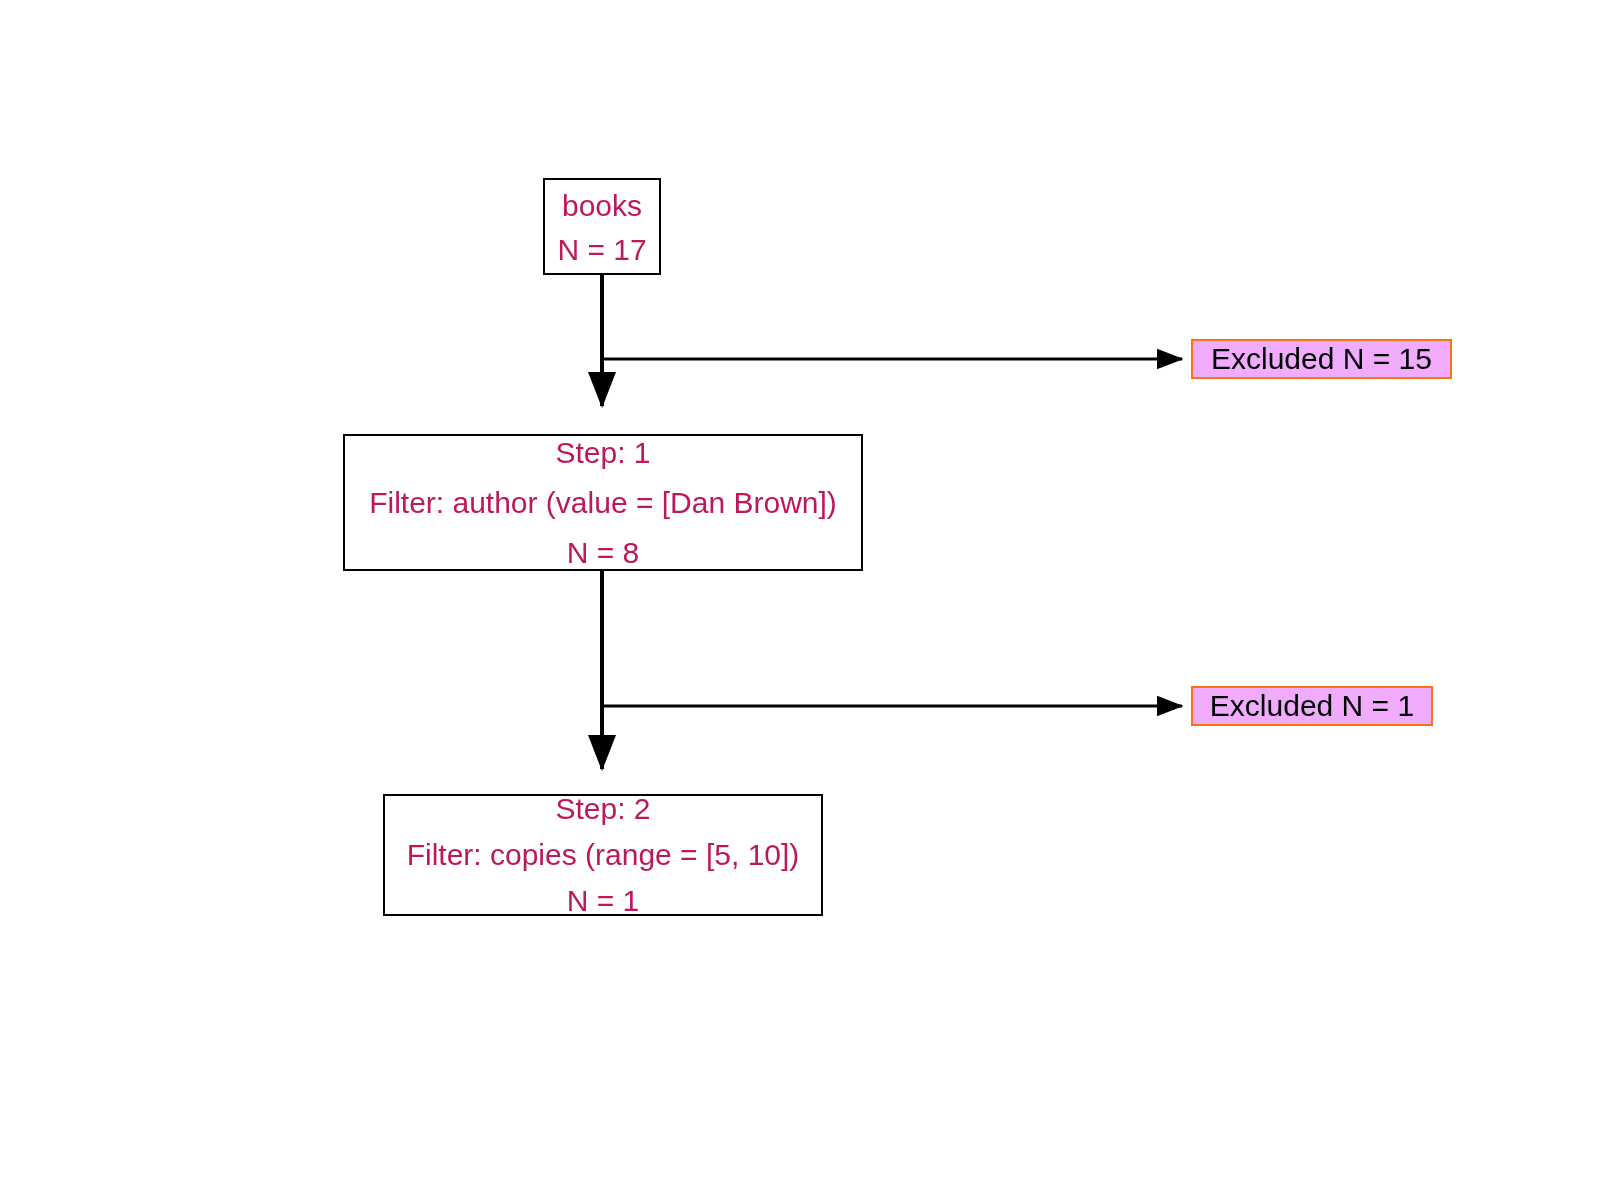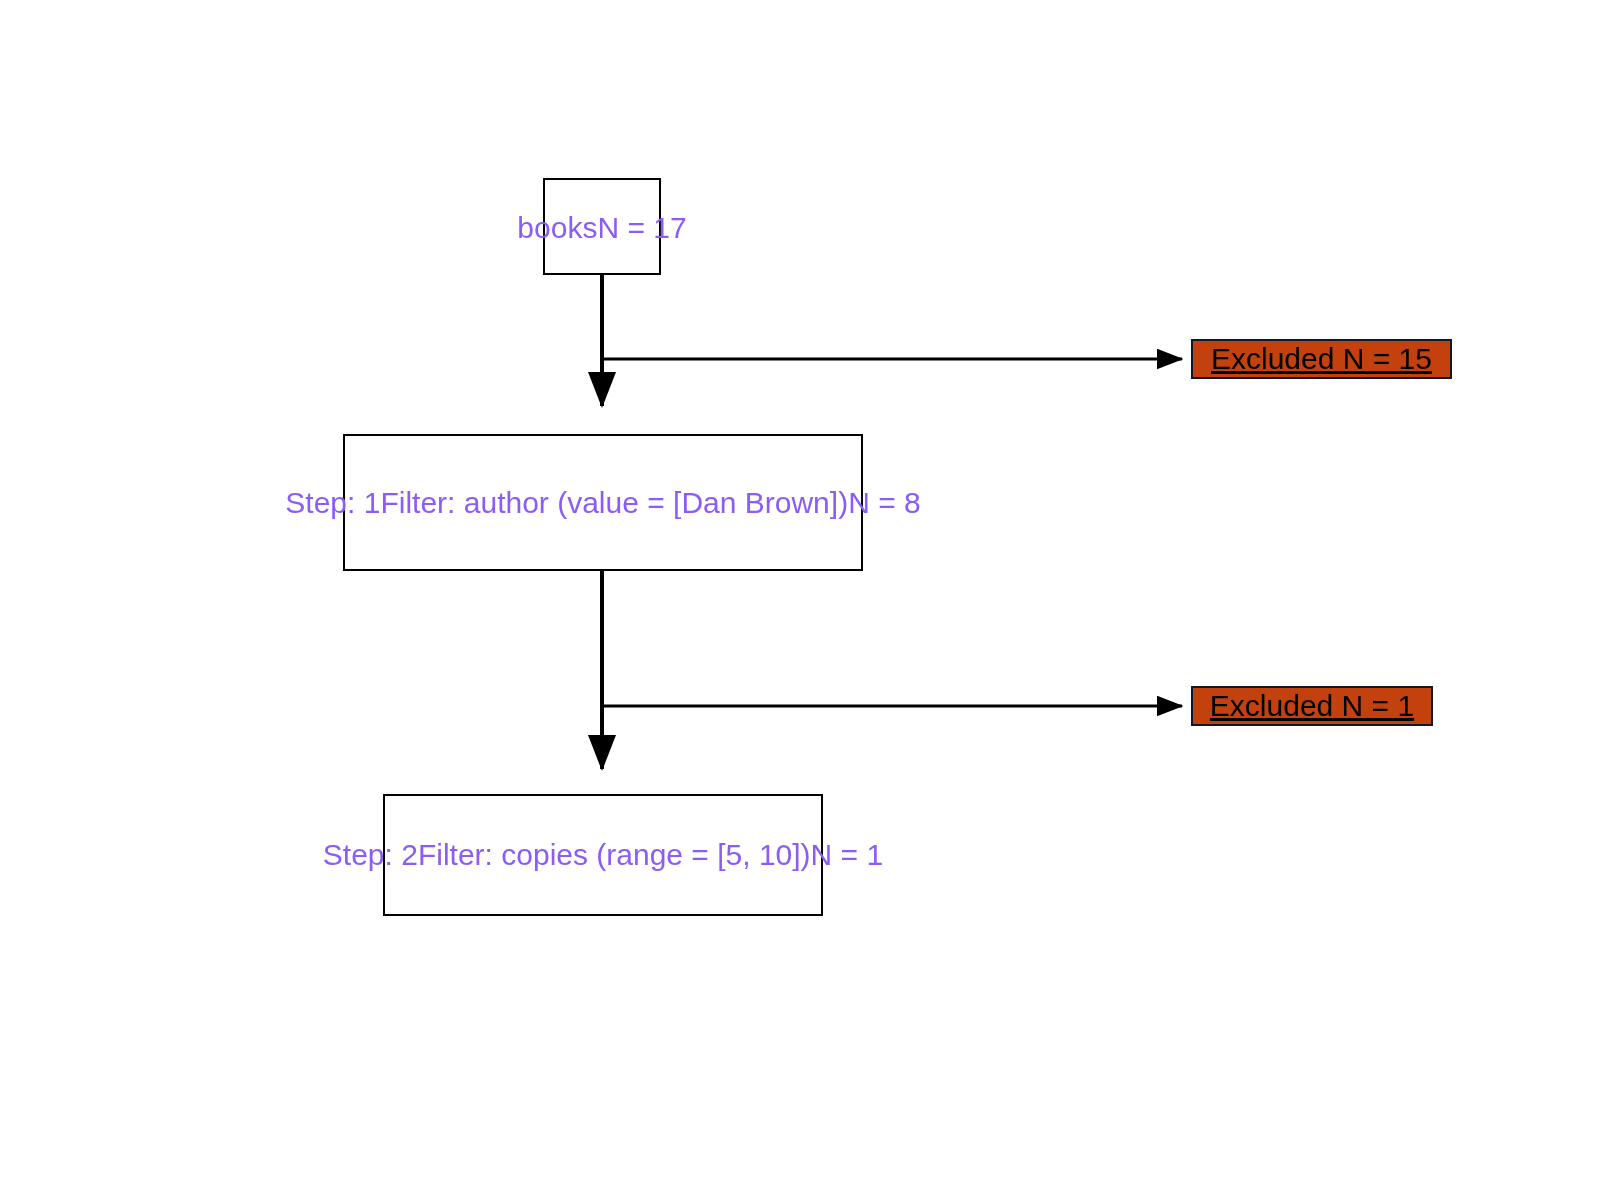--- a/index.html
+++ b/index.html
@@ -22,24 +22,24 @@
     top: 0;
     width: 1600px;
     height: 1200px;
   }
   .node-box {
     position: absolute;
     box-sizing: border-box;
     border: 2px solid #000000;
     background: #ffffff;
     display: flex;
-    flex-direction: row;
+    flex-direction: column;
     align-items: center;
     justify-content: center;
-    color: #8b5cf6;
+    color: #be185d;
     font-size: 30px;
     line-height: 1.0;
   }
   .node-line {
     display: block;
     white-space: nowrap;
     text-align: center;
   }
 
   
@@ -68,30 +68,29 @@
     width: 440px;
     height: 122px;
     margin-top: 16px;
   }
   #node-step-2 .node-line { margin: 8px 0; }
 
   
   .excluded-box {
     position: absolute;
     box-sizing: border-box;
-    border: 2px solid #0f172a;
-    background: #c2410c;
+    border: 2px solid #f97316;
+    background: #f0abfc;
     color: #000000;
     font-size: 30px;
     line-height: 1.0;
     display: flex;
     align-items: center;
     justify-content: center;
     white-space: nowrap;
-    text-decoration: underline;
   }
   #node-excluded-1 {
     left: 1191px;
     top: 339px;
     width: 261px;
     height: 40px;
   }
   #node-excluded-2 {
     left: 1191px;
     top: 686px;

